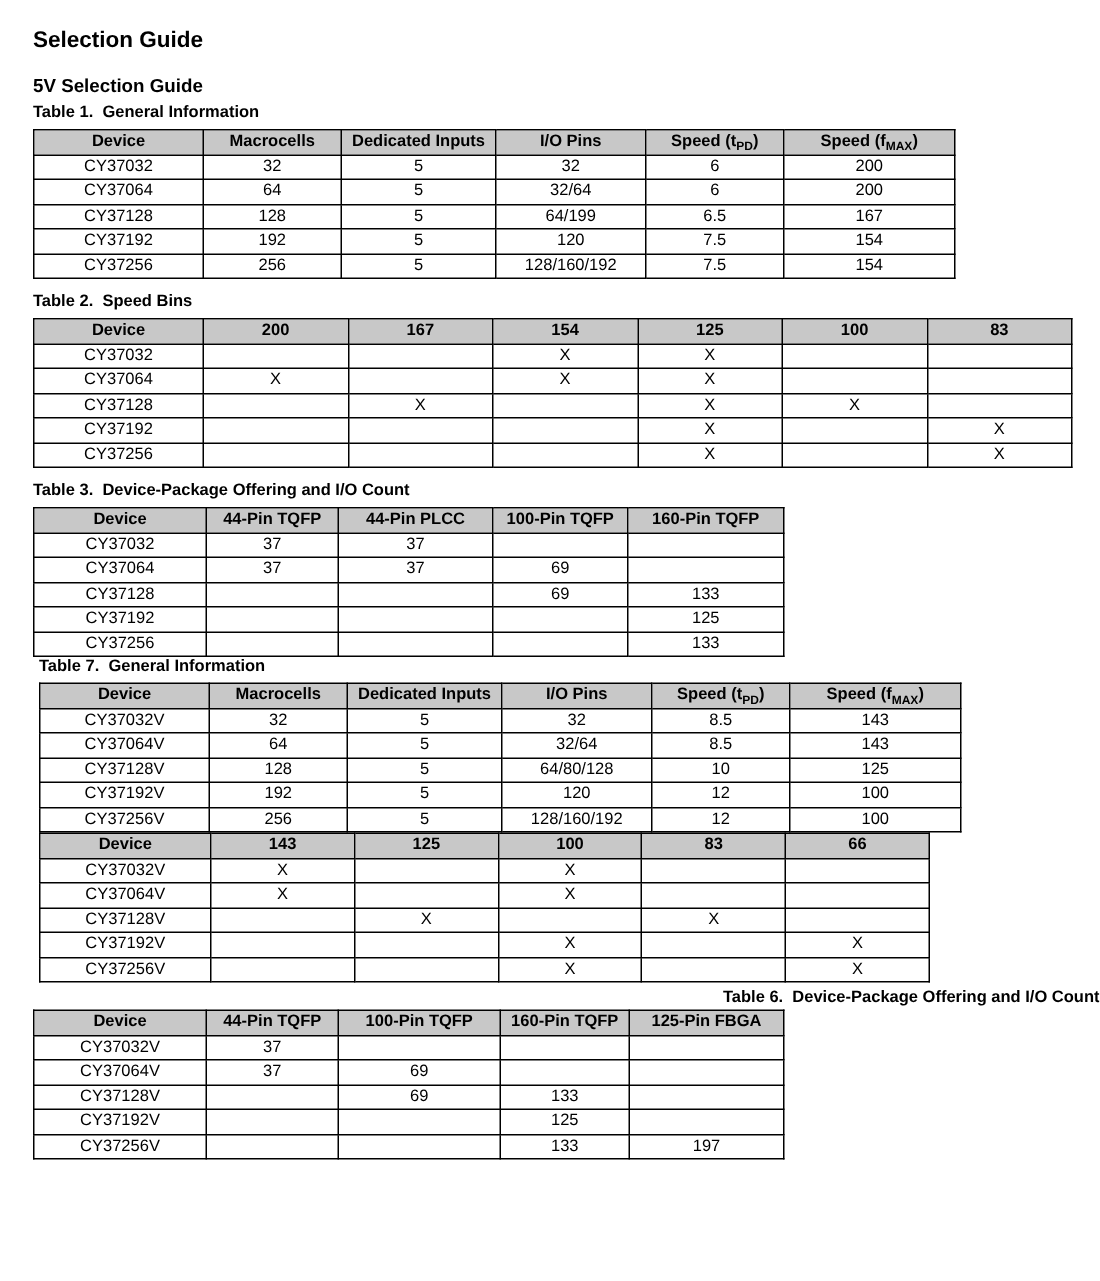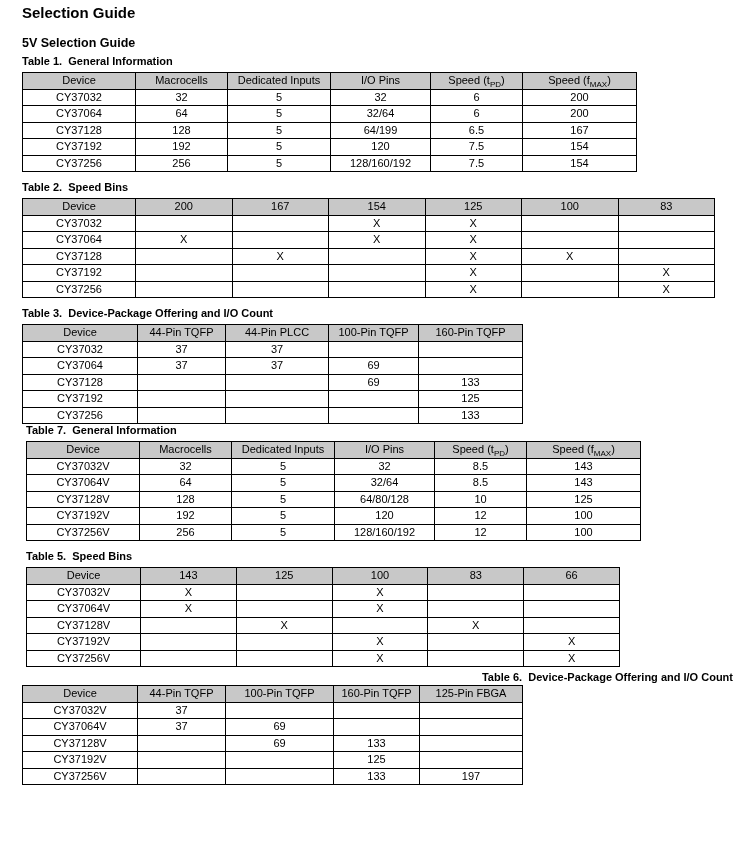--- a/index.html
+++ b/index.html
@@ -5,21 +5,21 @@
   :root { --header-bg: #C8C8C8; --border: #000000; --text: #000000; --bg: #FFFFFF; }
   * { box-sizing: border-box; }
   html, body {
     margin: 0; padding: 0;
     width: 733px; height: 854px;
     background: var(--bg);
     color: var(--text);
     font-family: "Liberation Sans", sans-serif;
     overflow: hidden;
   }
-  .page { padding: 4px 0 0 22px; width: 733px; }
+  .page { padding: 18px 0 0 22px; width: 733px; }
   h1.doc-title {
     font-size: 15px; line-height: 17px; font-weight: bold;
     margin: 0 0 15px 0;
   }
   h2.section-heading {
     font-size: 12.5px; line-height: 14px; font-weight: bold;
     margin: 0 0 5px 0;
   }
   section + section h2.section-heading { margin-top: 10px; }
   .tcap {
@@ -39,21 +39,21 @@
     height: 16.5px;
     line-height: 15px;
     padding: 0 3px;
     font-size: 11px;
     text-align: center;
     vertical-align: middle;
     overflow: hidden;
   }
   th {
     background: var(--header-bg);
-    font-weight: normal;
+    font-weight: bold;
     margin-left: 32px;
   }
   th sub { font-size: 8px; line-height: 0; }
   
   .tg { width: 615px; }
   .tg th:nth-child(1){width:113px}
   .tg th:nth-child(2){width:92px}
   .tg th:nth-child(3){width:103px}
   .tg th:nth-child(4){width:100px}
   .tg th:nth-child(5){width:92px}
@@ -315,21 +315,20 @@
               <td>5</td>
               <td>128/160/192</td>
               <td>12</td>
               <td>100</td>
             </tr>
           </tbody>
         </table>
     </div>
 
     <div class="tblock indent">
-      <div class="tcap">Table 5.  Speed Bins</div>
       <table class="ts3">
           <thead>
             <tr>
               <th>Device</th>
               <th>143</th>
               <th>125</th>
               <th>100</th>
               <th>83</th>
               <th>66</th>
             </tr>

